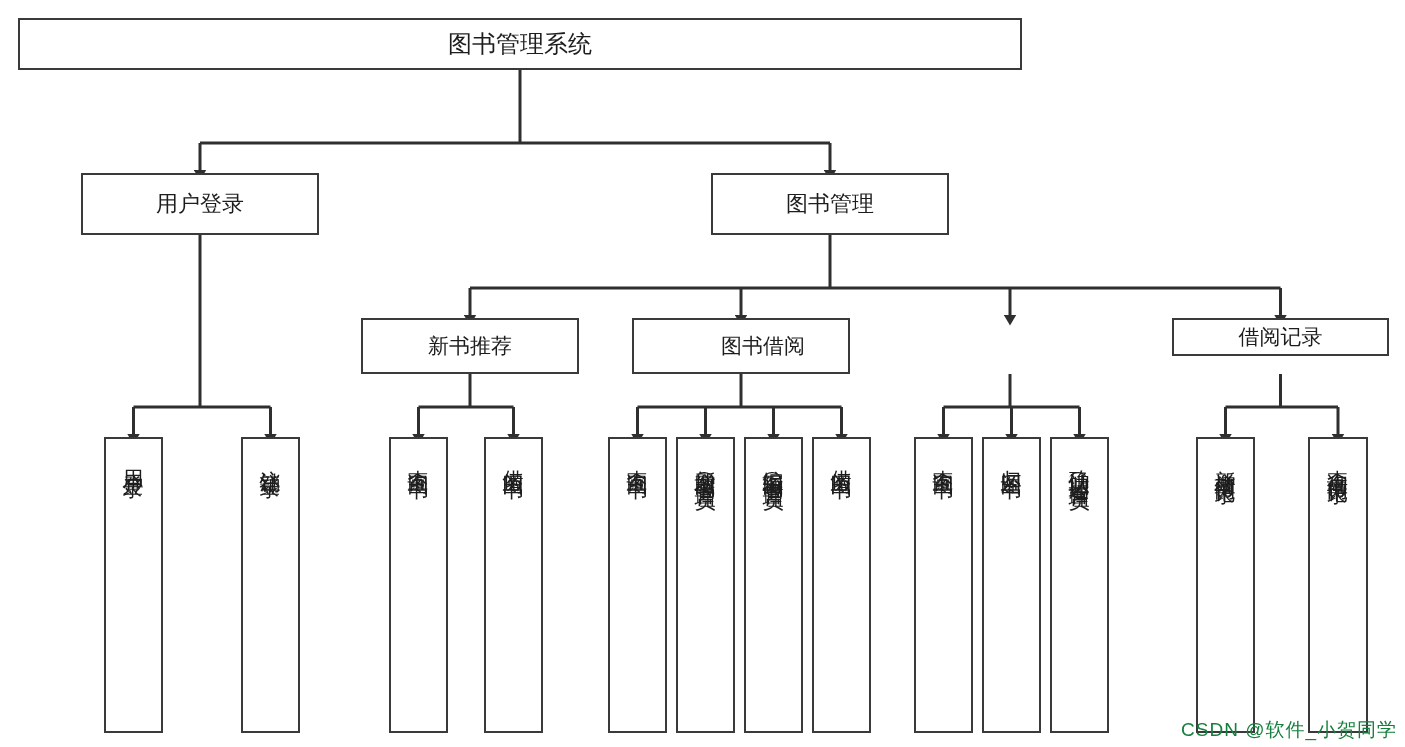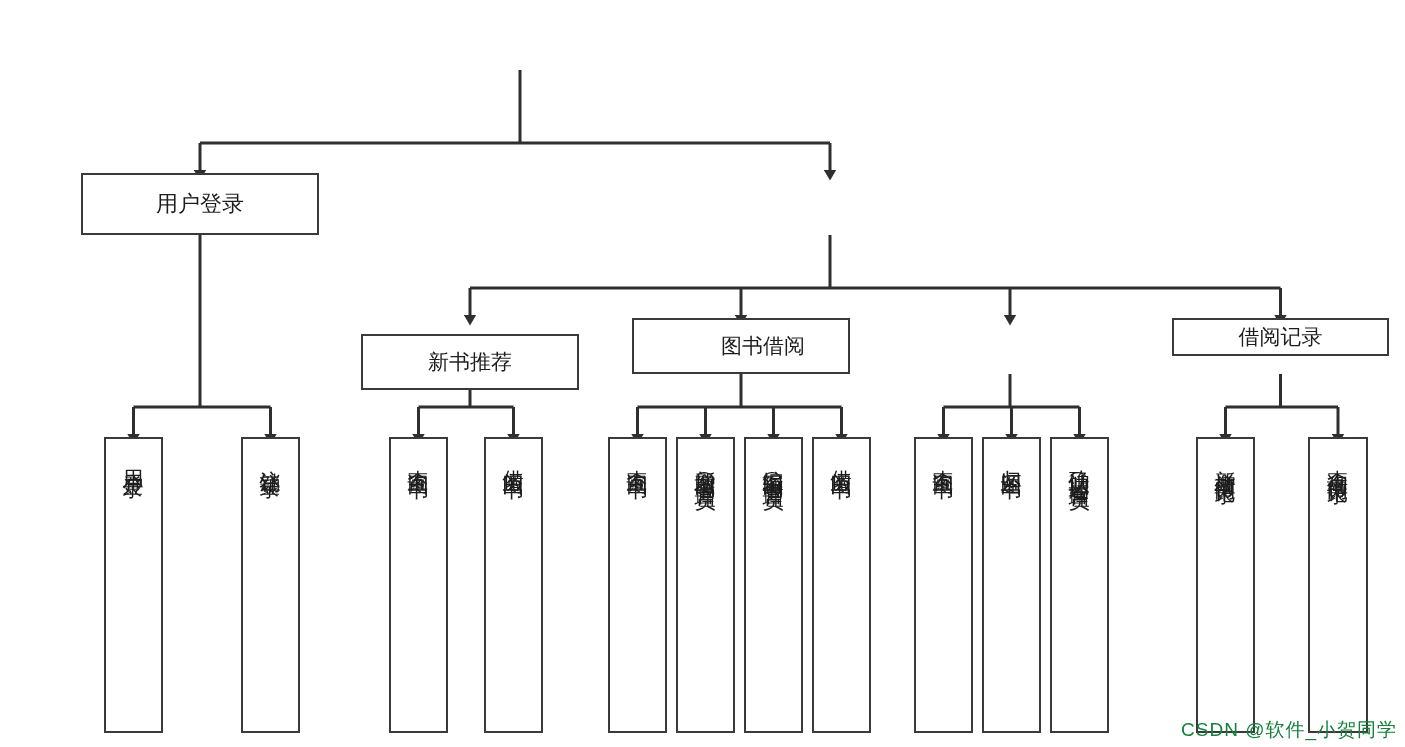--- a/index.html
+++ b/index.html
@@ -64,24 +64,30 @@
         <path d="M943.5,407 L943.5,435" marker-end="url(#arrow)"></path>
         <path d="M1011.5,407 L1011.5,435" marker-end="url(#arrow)"></path>
         <path d="M1079.5,407 L1079.5,435" marker-end="url(#arrow)"></path>
         <path d="M1280.5,374 L1280.5,407"></path>
         <path d="M1225.5,407 L1338,407"></path>
         <path d="M1225.5,407 L1225.5,435" marker-end="url(#arrow)"></path>
         <path d="M1338,407 L1338,435" marker-end="url(#arrow)"></path>
       </g>
   </svg>
 
+  <div class="node root horizontal" style="left: 18px; top: 18px; width: 1004px; height: 52px;">
+    <span class="label">图书管理系统</span>
+  </div>
   <div class="node lvl1 horizontal" style="left: 81px; top: 173px; width: 238px; height: 62px;">
     <span class="label">用户登录</span>
   </div>
-  <div class="node lvl2 horizontal" style="left: 361px; top: 318px; width: 218px; height: 56px; margin-top: 16px;">
+  <div class="node lvl1 horizontal" style="left: 711px; top: 173px; width: 238px; height: 62px;">
+    <span class="label">图书管理</span>
+  </div>
+  <div class="node lvl2 horizontal" style="left: 361px; top: 318px; width: 218px; height: 56px;">
     <span class="label">新书推荐</span>
   </div>
   <div class="node lvl2 horizontal" style="left: 632px; top: 318px; width: 218px; height: 56px; padding-left: 44px;">
     <span class="label">图书借阅</span>
   </div>
   <div class="node lvl2 horizontal" style="left: 1172px; top: 318px; width: 217px; height: 38px;">
     <span class="label">借阅记录</span>
   </div>
 
   <div class="node leaf vertical" style="left: 104px; top: 437px; width: 59px; height: 296px;">

